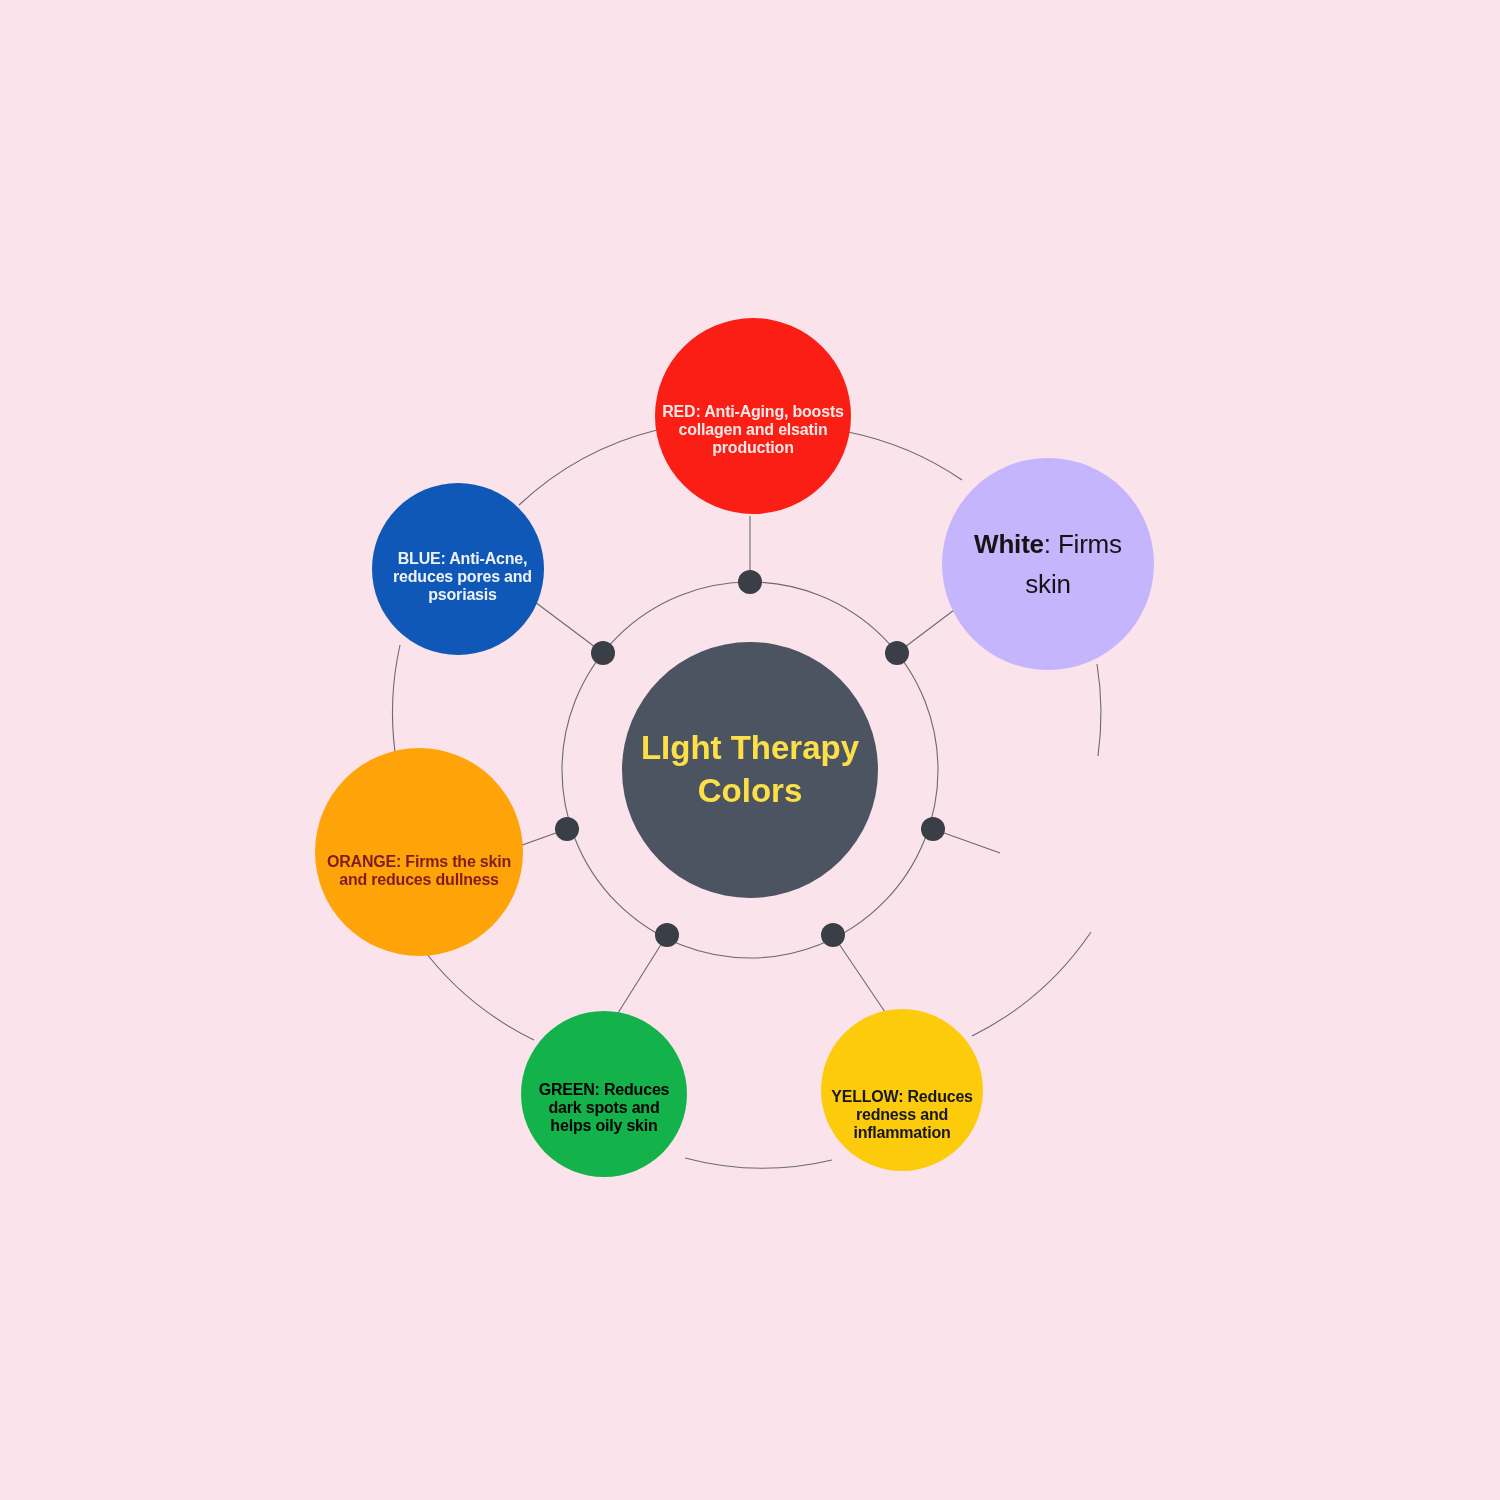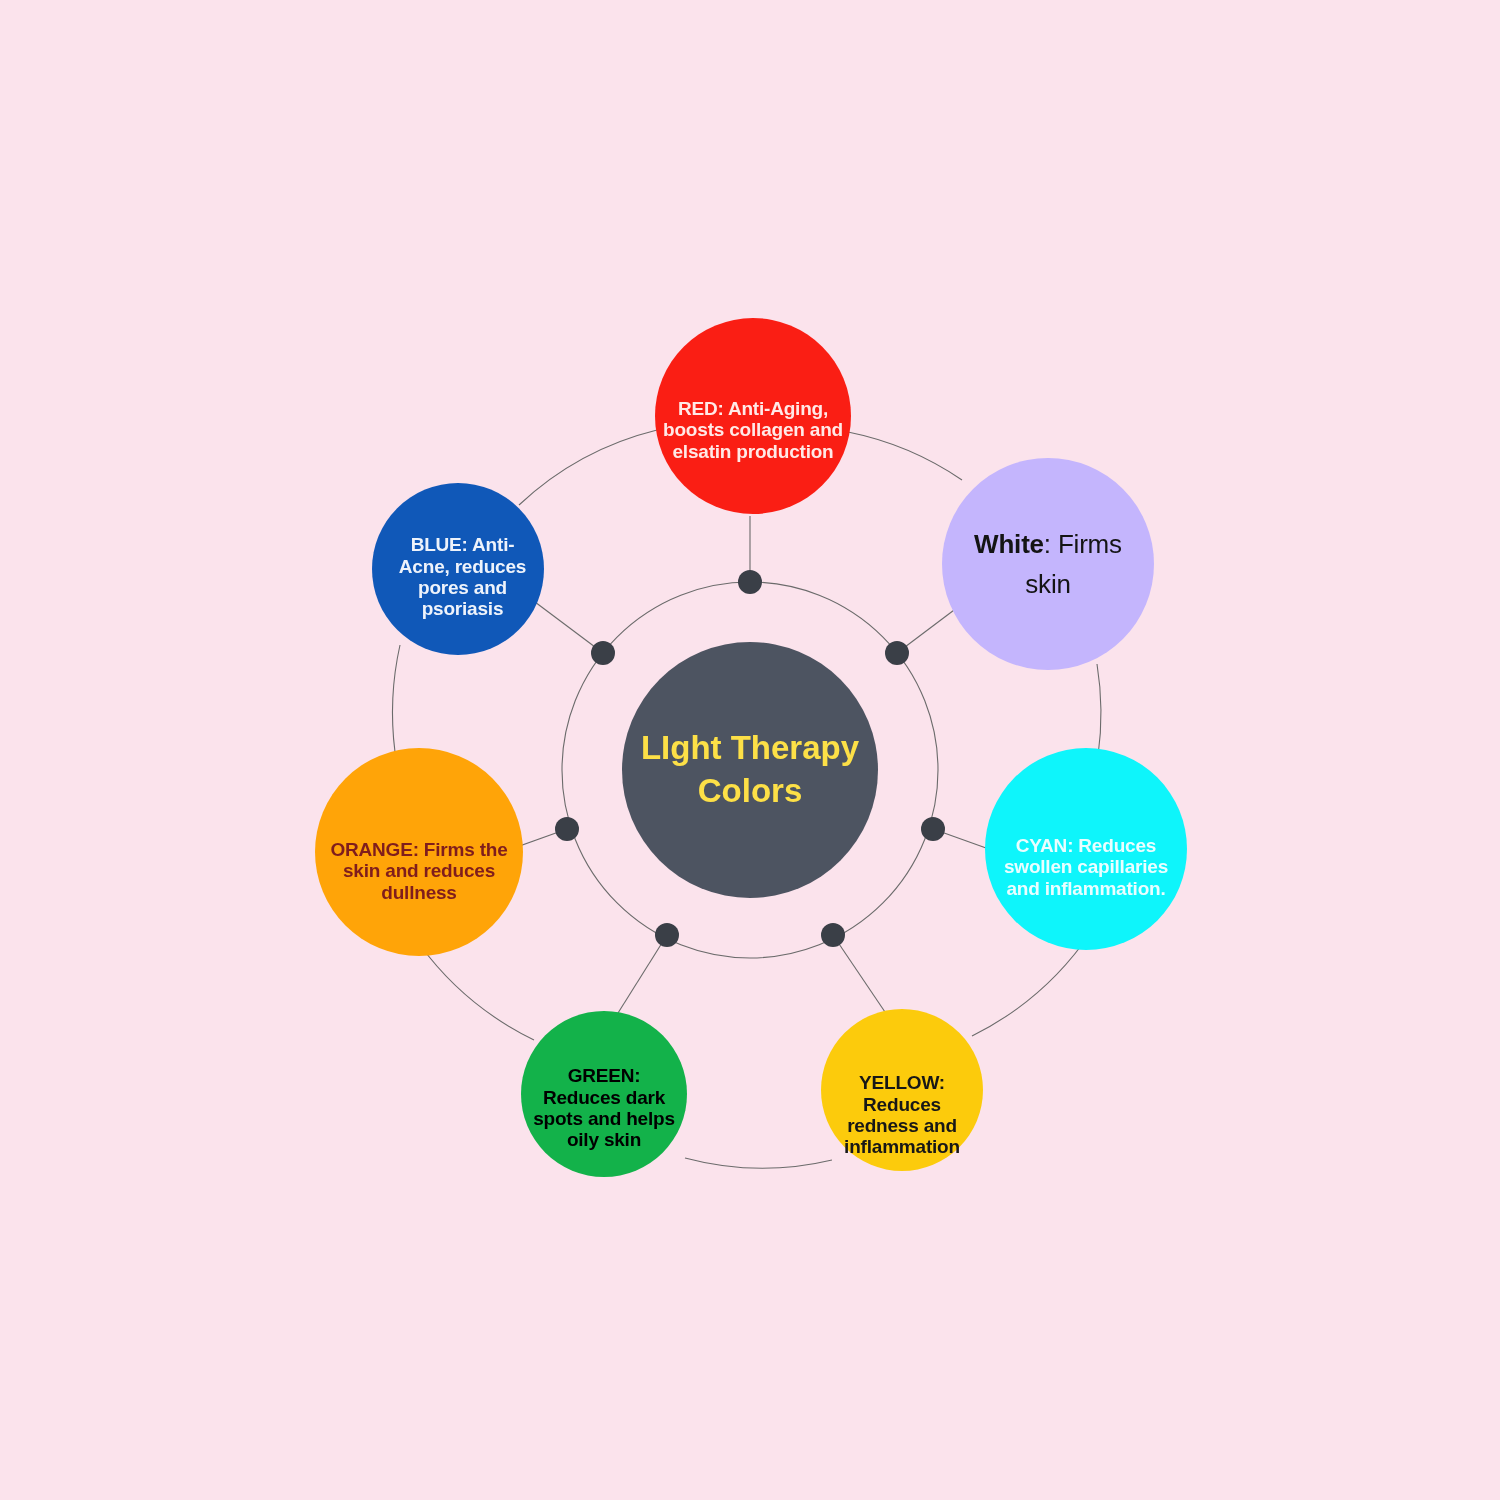--- a/index.html
+++ b/index.html
@@ -30,21 +30,21 @@
   
   #hub{
     background:#4d5461;
     left:622px;top:642px;width:256px;height:256px;
   }
   #hub .txt{
     color:#fde047;font-weight:bold;font-size:33px;line-height:1.3;
     letter-spacing:0px;
   }
   
-  .sat .txt{font-size:19px;font-weight:bold;}
+  .sat .txt{font-size:16px;font-weight:bold;}
   .sat .lead{font-weight:bold;}
   
   #n-red{background:#fa1e14;left:655px;top:318px;width:196px;height:196px;}
   #n-red .txt{color:#ffe9e7;transform:translateY(14px);}
   #n-white{background:#c4b5fd;left:942px;top:458px;width:212px;height:212px;}
   #n-white .txt{color:#141414;font-size:26px;font-weight:normal;line-height:1.55;}
   #n-white .lead{font-weight:bold;}
   #n-cyan{background:#0ef5fb;left:985px;top:748px;width:202px;height:202px;}
   #n-cyan .txt{color:#eafeff;transform:translateY(18px);}
   #n-yellow{background:#fccb0c;left:821px;top:1009px;width:162px;height:162px;}
@@ -101,23 +101,20 @@
   </div>
 
   <div class="node sat" id="n-red">
     <span class="txt"><span class="lead">RED:</span><span> Anti-Aging, boosts collagen and elsatin production</span></span>
   </div>
 
   <div class="node sat" id="n-white">
     <span class="txt"><span class="lead">White</span><span>: Firms skin</span></span>
   </div>
 
-  <div class="node sat" id="n-cyan">
-    <span class="txt"><span class="lead">CYAN:</span><span> Reduces swollen capillaries and inflammation.</span></span>
-  </div>
 
   <div class="node sat" id="n-yellow">
     <span class="txt"><span class="lead">YELLOW:</span><span> Reduces redness and inflammation</span></span>
   </div>
 
   <div class="node sat" id="n-green">
     <span class="txt"><span class="lead">GREEN:</span><span> Reduces dark spots and helps oily skin</span></span>
   </div>
 
   <div class="node sat" id="n-orange">

